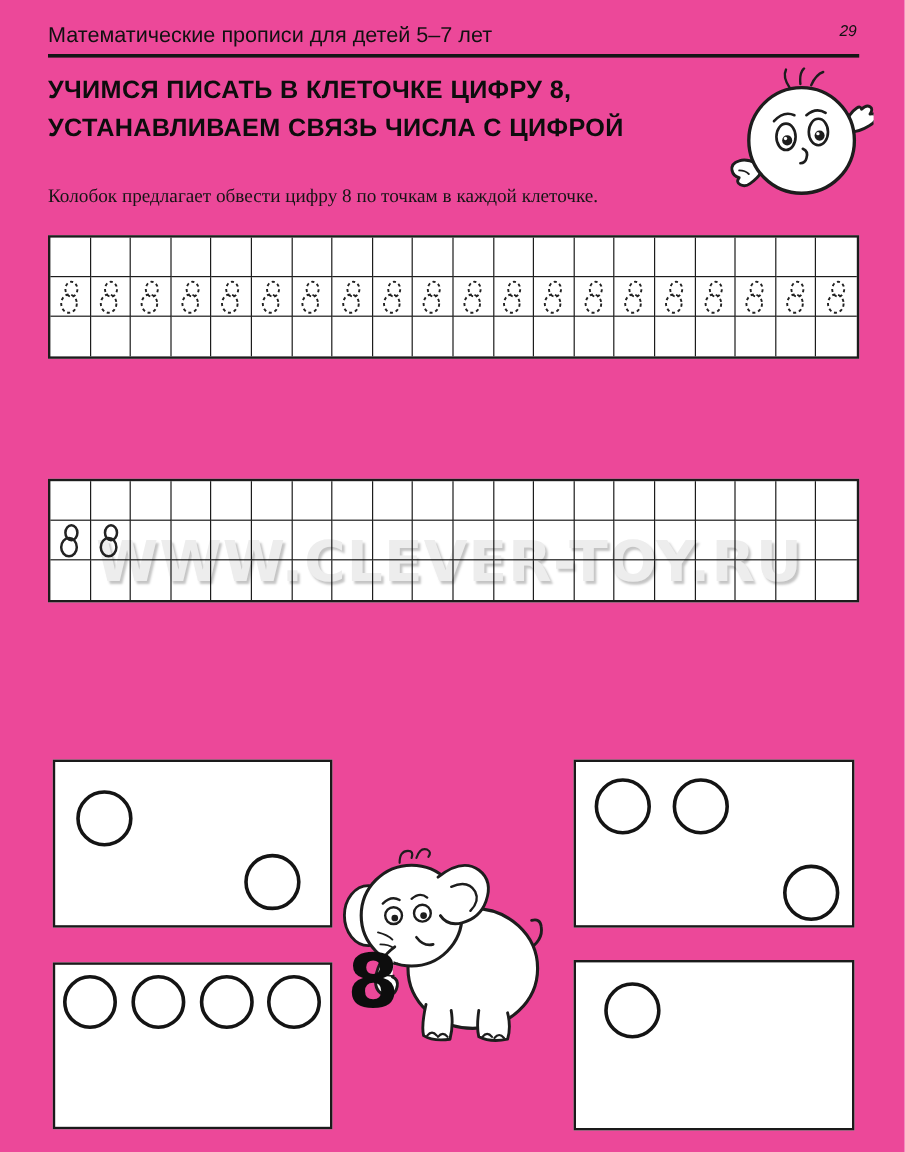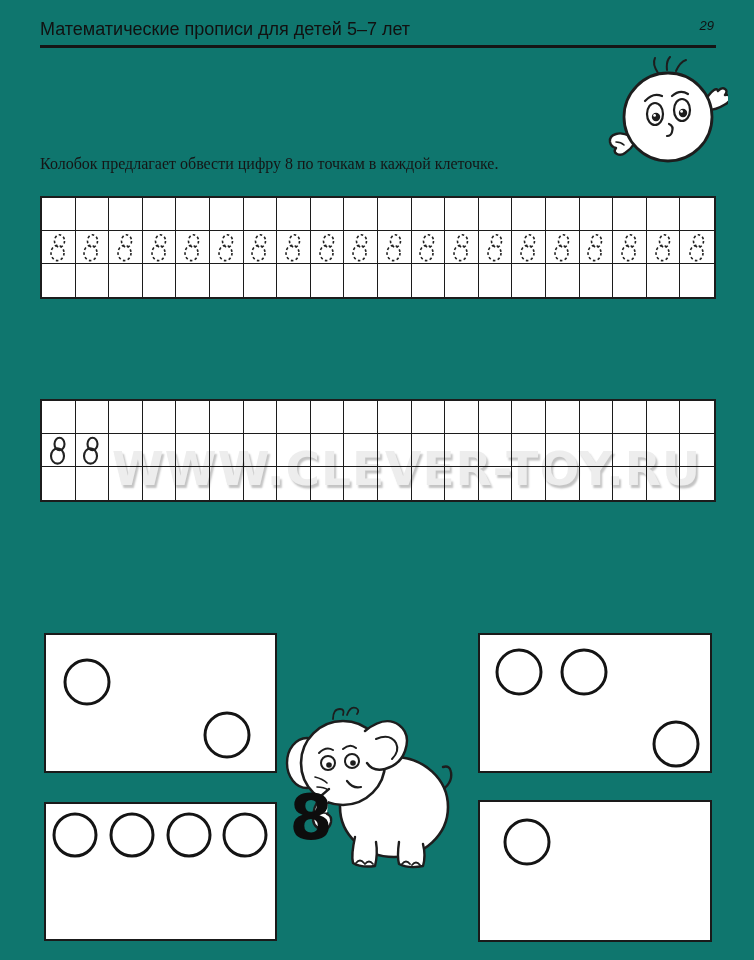--- a/index.html
+++ b/index.html
@@ -1,17 +1,17 @@
 <!DOCTYPE html>
 <html><head>
 <meta charset="utf-8">
 <style>
   html,body{margin:0;padding:0;background:#fff;}
   .page{
-    position:relative; width:754px; height:960px; background:#0f766e;
+    position:relative; width:754px; height:960px; background:#ec4899;
     font-family:"Liberation Serif", serif; color:#111; overflow:hidden;
   }
   
   .header-title{
     position:absolute; left:40px; top:19px;
     font-family:"Liberation Sans", sans-serif; font-size:18px; color:#111;
     white-space:nowrap;
   }
   .page-number{
     position:absolute; right:40px; top:18px;
@@ -47,21 +47,21 @@
     display:flex; align-items:center; justify-content:center; overflow:visible;
   }
   .cell.no-r{border-right:none;}
   .cell.no-b{border-bottom:none;}
   
   .watermark{
     position:absolute; left:80px; top:441px;
     font-family:"DejaVu Sans", sans-serif; font-weight:bold;
     font-size:47px; letter-spacing:1px; white-space:nowrap;
     color:#ededed; text-shadow:2px 3px 2px #c4c4c4;
-    mix-blend-mode:multiply; z-index:5;margin-left:32px;
+    mix-blend-mode:multiply; z-index:5;
   }
   
   .answer-rect{
     position:absolute; border:2.5px solid #1a1a1a; background:#fff;
   }
   .answer-rect svg{position:absolute; left:0; top:0; overflow:visible;}
   
   .kolobok{position:absolute; left:606px; top:56px;}
   .elephant{position:absolute; left:281px; top:697px; z-index:6;}
   .ink{stroke:#1d1d1d; fill:none; stroke-linecap:round; stroke-linejoin:round;}
@@ -69,20 +69,24 @@
 </style>
 </head>
 <body>
 
 <div class="page">
 
   <div class="header-title">Математические прописи для детей 5–7 лет</div>
   <div class="page-number">29</div>
   <div class="header-rule"></div>
 
+  <h1 class="worksheet-title">
+    <span>УЧИМСЯ ПИСАТЬ В КЛЕТОЧКЕ ЦИФРУ 8,</span><br>
+    <span>УСТАНАВЛИВАЕМ СВЯЗЬ ЧИСЛА С ЦИФРОЙ</span>
+  </h1>
 
   <svg class="kolobok" width="122" height="114" viewBox="0 0 122 114">
 
     <path class="ink" stroke-width="2" d="M52,17 q-6,-9 -3,-15"></path>
     <path class="ink" stroke-width="2" d="M61,14 q-1,-9 3,-13"></path>
     <path class="ink" stroke-width="2" d="M70,15 q4,-9 10,-11"></path>
 
     <path class="ink-fill" stroke-width="2.4" d="M24,80 q-8,-4 -14,-2 q-7,2 -6,8 q1,5 6,6 q-3,4 1,6 q4,2 8,-1 q6,-4 9,-9"></path>
     <path class="ink" stroke-width="1.6" d="M10,86 q5,0 8,3"></path>
 

